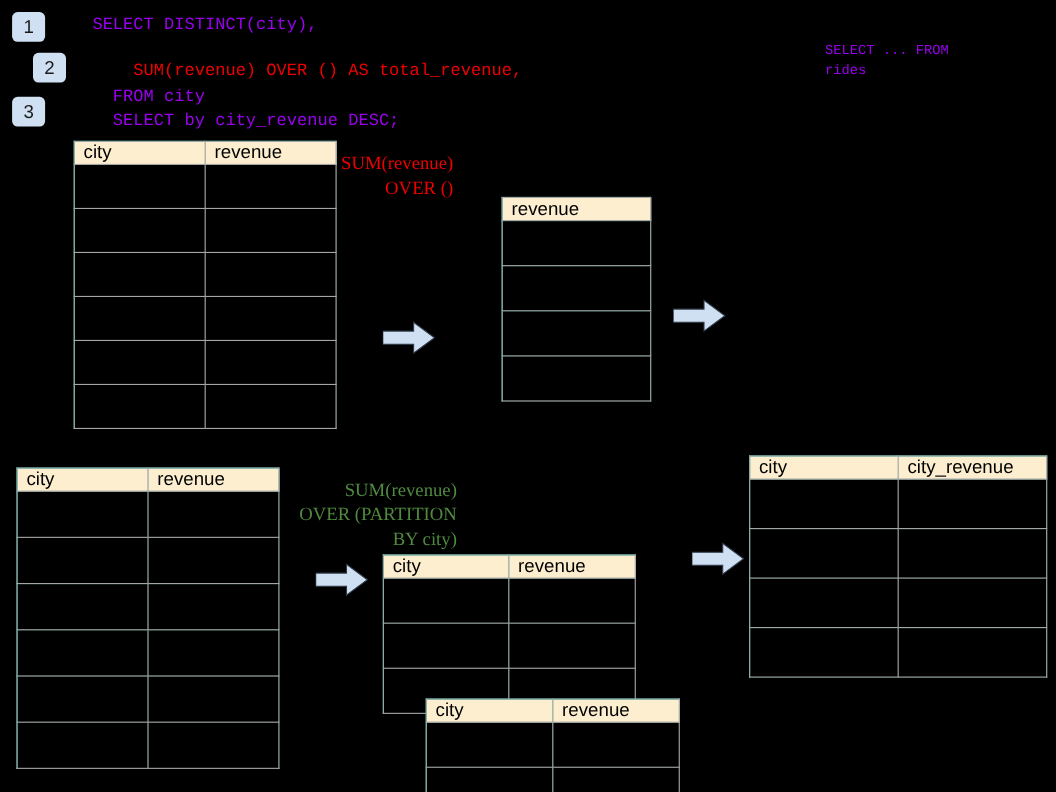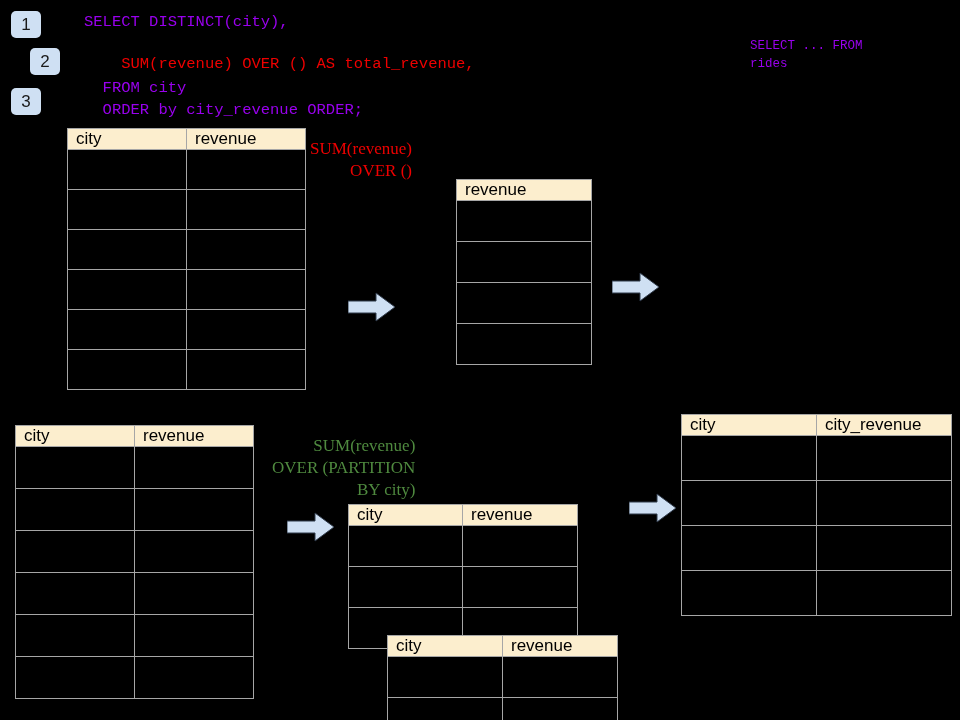--- a/index.html
+++ b/index.html
@@ -98,21 +98,21 @@
 
 <div id="canvas">
 
   <div class="badge" style="left:11px; top:11px;">1</div>
   <div class="badge" style="left:30px; top:48px;">2</div>
   <div class="badge" style="left:11px; top:88px;">3</div>
 
   <div class="code c-purple" style="left:84px; top:11px;">SELECT DISTINCT(city),</div>
   <div class="code c-red" style="left:84px; top:33px;margin-top:20px;">    SUM(revenue) OVER () AS total_revenue,</div>
   <div class="code c-purple" style="left:84px; top:77px;">  FROM city</div>
-  <div class="code c-purple" style="left:84px; top:99px;">  ORDER by city_revenue ORDER;</div>
+  <div class="code c-purple" style="left:84px; top:99px;">  SELECT by city_revenue DESC;</div>
 
   <div class="callout" style="left:750px; top:37px;">SELECT ... FROM
 rides</div>
 
   <div class="annot red" style="left:310px; top:138px;">SUM(revenue)
 OVER ()</div>
 
   <div class="annot green" style="left:272px; top:435px;">SUM(revenue)
 OVER (PARTITION
 BY city)</div>

